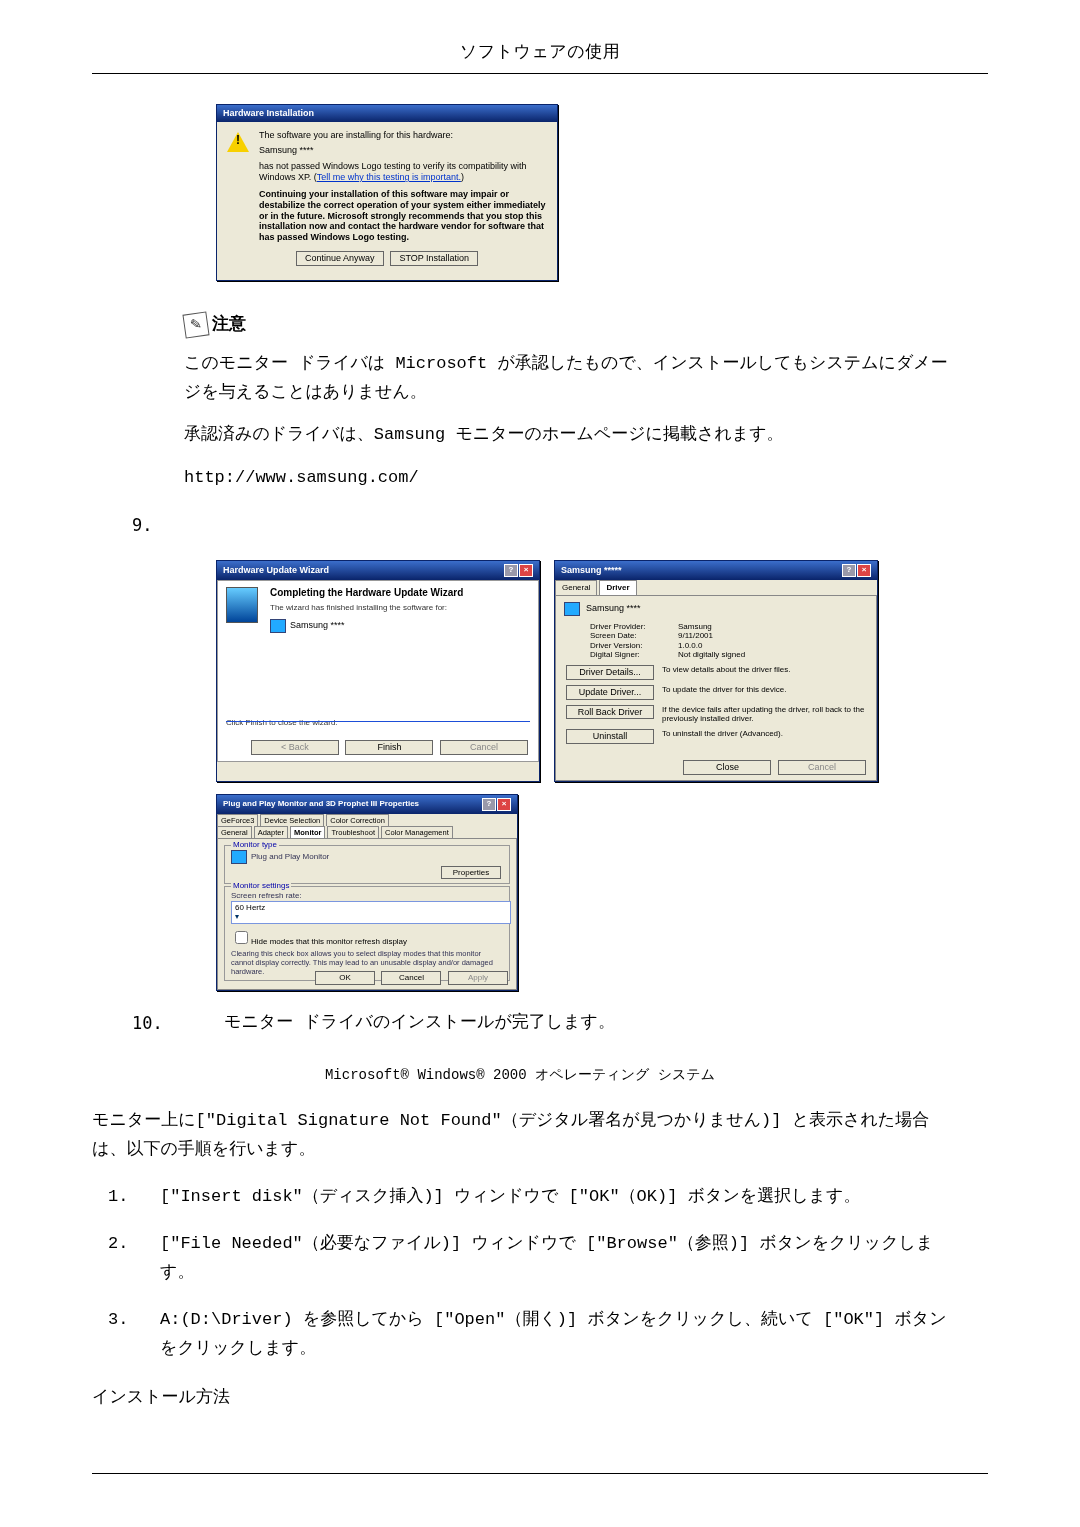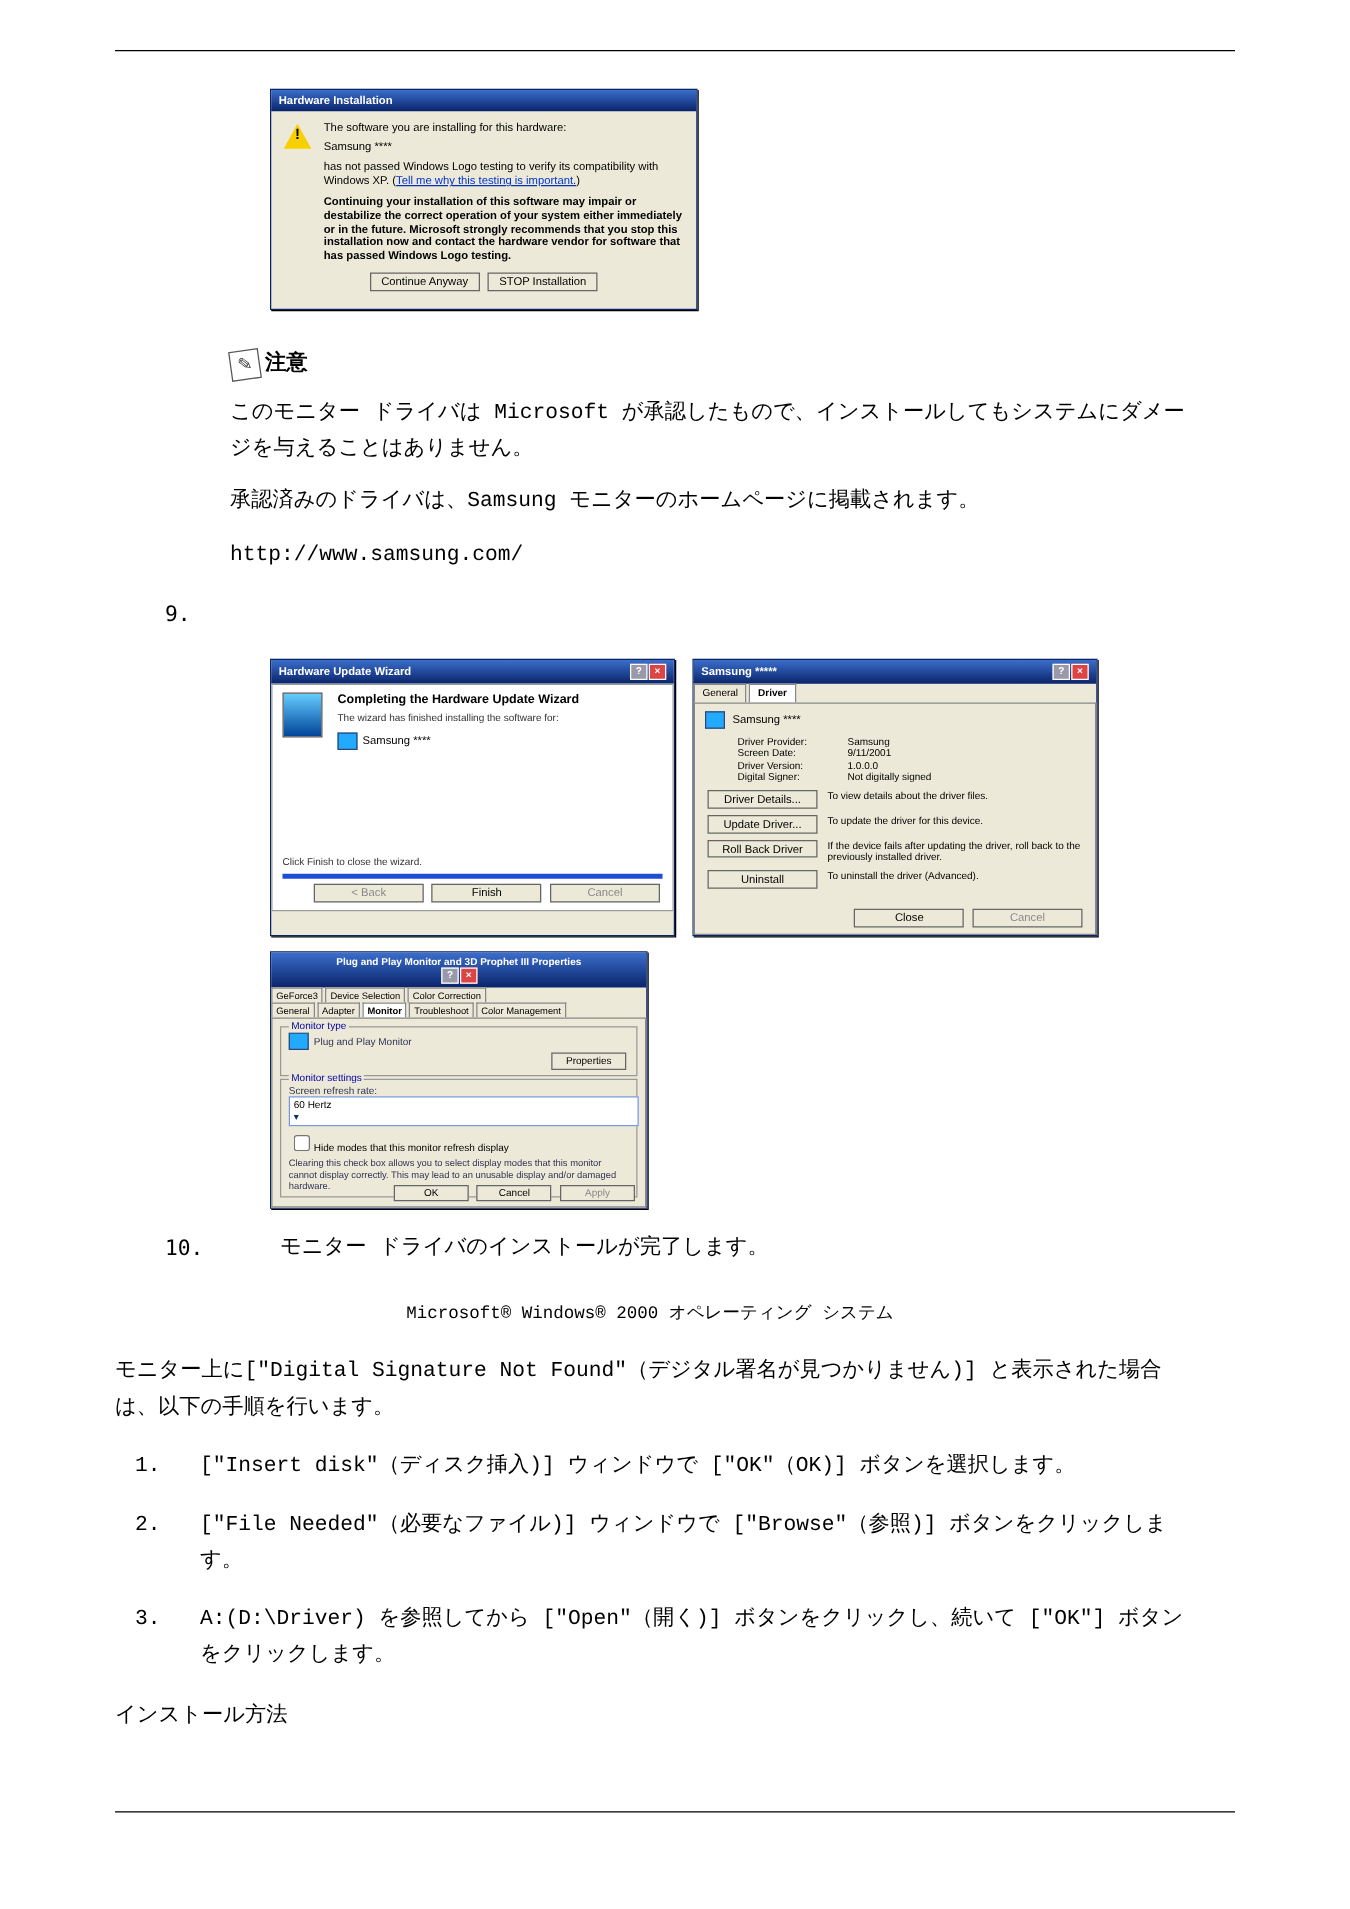--- a/index.html
+++ b/index.html
@@ -194,21 +194,21 @@
   }
   .wiz .pane h4{
     font-size:10px; font-weight:bold; margin:0 0 4px 44px;
   }
   .wiz .wizicon{
     position:absolute; left:8px; top:6px; width:30px; height:34px; background:linear-gradient(#6cf,#049); border:1px solid #555;
   }
   .wiz .small { font-size:8px; color:#333; margin-left:44px; }
   .wiz .device { display:flex; align-items:center; gap:4px; margin:6px 0 0 44px; }
   .monicon{width:14px;height:12px;background:#2af;border:1px solid #347;}
-  .wiz .bottombtns{position:absolute; bottom:6px; right:8px; left:8px; text-align:right; border-top:4px solid #1d4ed8; padding-top:4px;}
+  .wiz .bottombtns{position:absolute; bottom:6px; right:8px; left:8px; text-align:right; border-top:1px solid #1d4ed8; padding-top:18px;}
   .btn.disabled{color:#888;}
 
   
   .props { width: 322px; }
   .tabs { display:flex; font-size:8px; }
   .tabs .tab{padding:2px 6px;border:1px solid #888;border-bottom:none;background:#ece9d8;margin-right:2px;}
   .tabs .tab.active{background:#fff;font-weight:bold;}
   .props .panel{background:#ece9d8;border:1px solid #888;height:186px;box-sizing:border-box; padding:6px 8px; position:relative;}
   .props .devline{display:flex;align-items:center;gap:6px;margin-bottom:6px;}
   .kv { font-size:8px; margin-left:26px;}
@@ -219,37 +219,38 @@
   .btnrow .desc{flex:1;}
   .props .bottom{position:absolute;bottom:5px;right:8px;}
 
   
   .strip3 {
     margin-left:32px; margin-top:12px;
   }
   .monprops{
     width:300px;
   }
-  .monprops .titlebar{font-size:8px;flex-direction:column;}
+  .monprops .titlebar{font-size:8px;}
   .monprops .tabs .tab{font-size:7.5px;padding:1px 3px;}
   .monprops .panel{height:152px;position:relative;background:#ece9d8;border:1px solid #888;padding:4px 6px;box-sizing:border-box;}
   .grp{border:1px solid #999;padding:4px 6px;margin:2px 0;font-size:8px;position:relative;}
   .grp .lbl{position:absolute;top:-6px;left:6px;background:#ece9d8;padding:0 2px;color:#00a;}
   .sel{width:100%;border:1px solid #7a96df;background:#fff;padding:1px 3px;font-size:8px;display:flex;justify-content:space-between;flex-direction:column;}
   .chev{font-size:8px;color:#036;}
   .chk{margin-right:3px;}
   .blur{color:#335;}
   .monprops .bottom{position:absolute;bottom:4px;right:6px;}
   .btn.small{min-width:42px;font-size:8px;}
 
 </style>
 </head>
 <body>
 
 <div class="page">
+  <div class="header-title">ソフトウェアの使用</div>
   <hr class="pagehr">
 
   <div class="content">
 
     <div class="dlg-strip1">
       <div class="win hwinst">
         <div class="titlebar">
           <span>Hardware Installation</span>
         </div>
         <div class="body">

